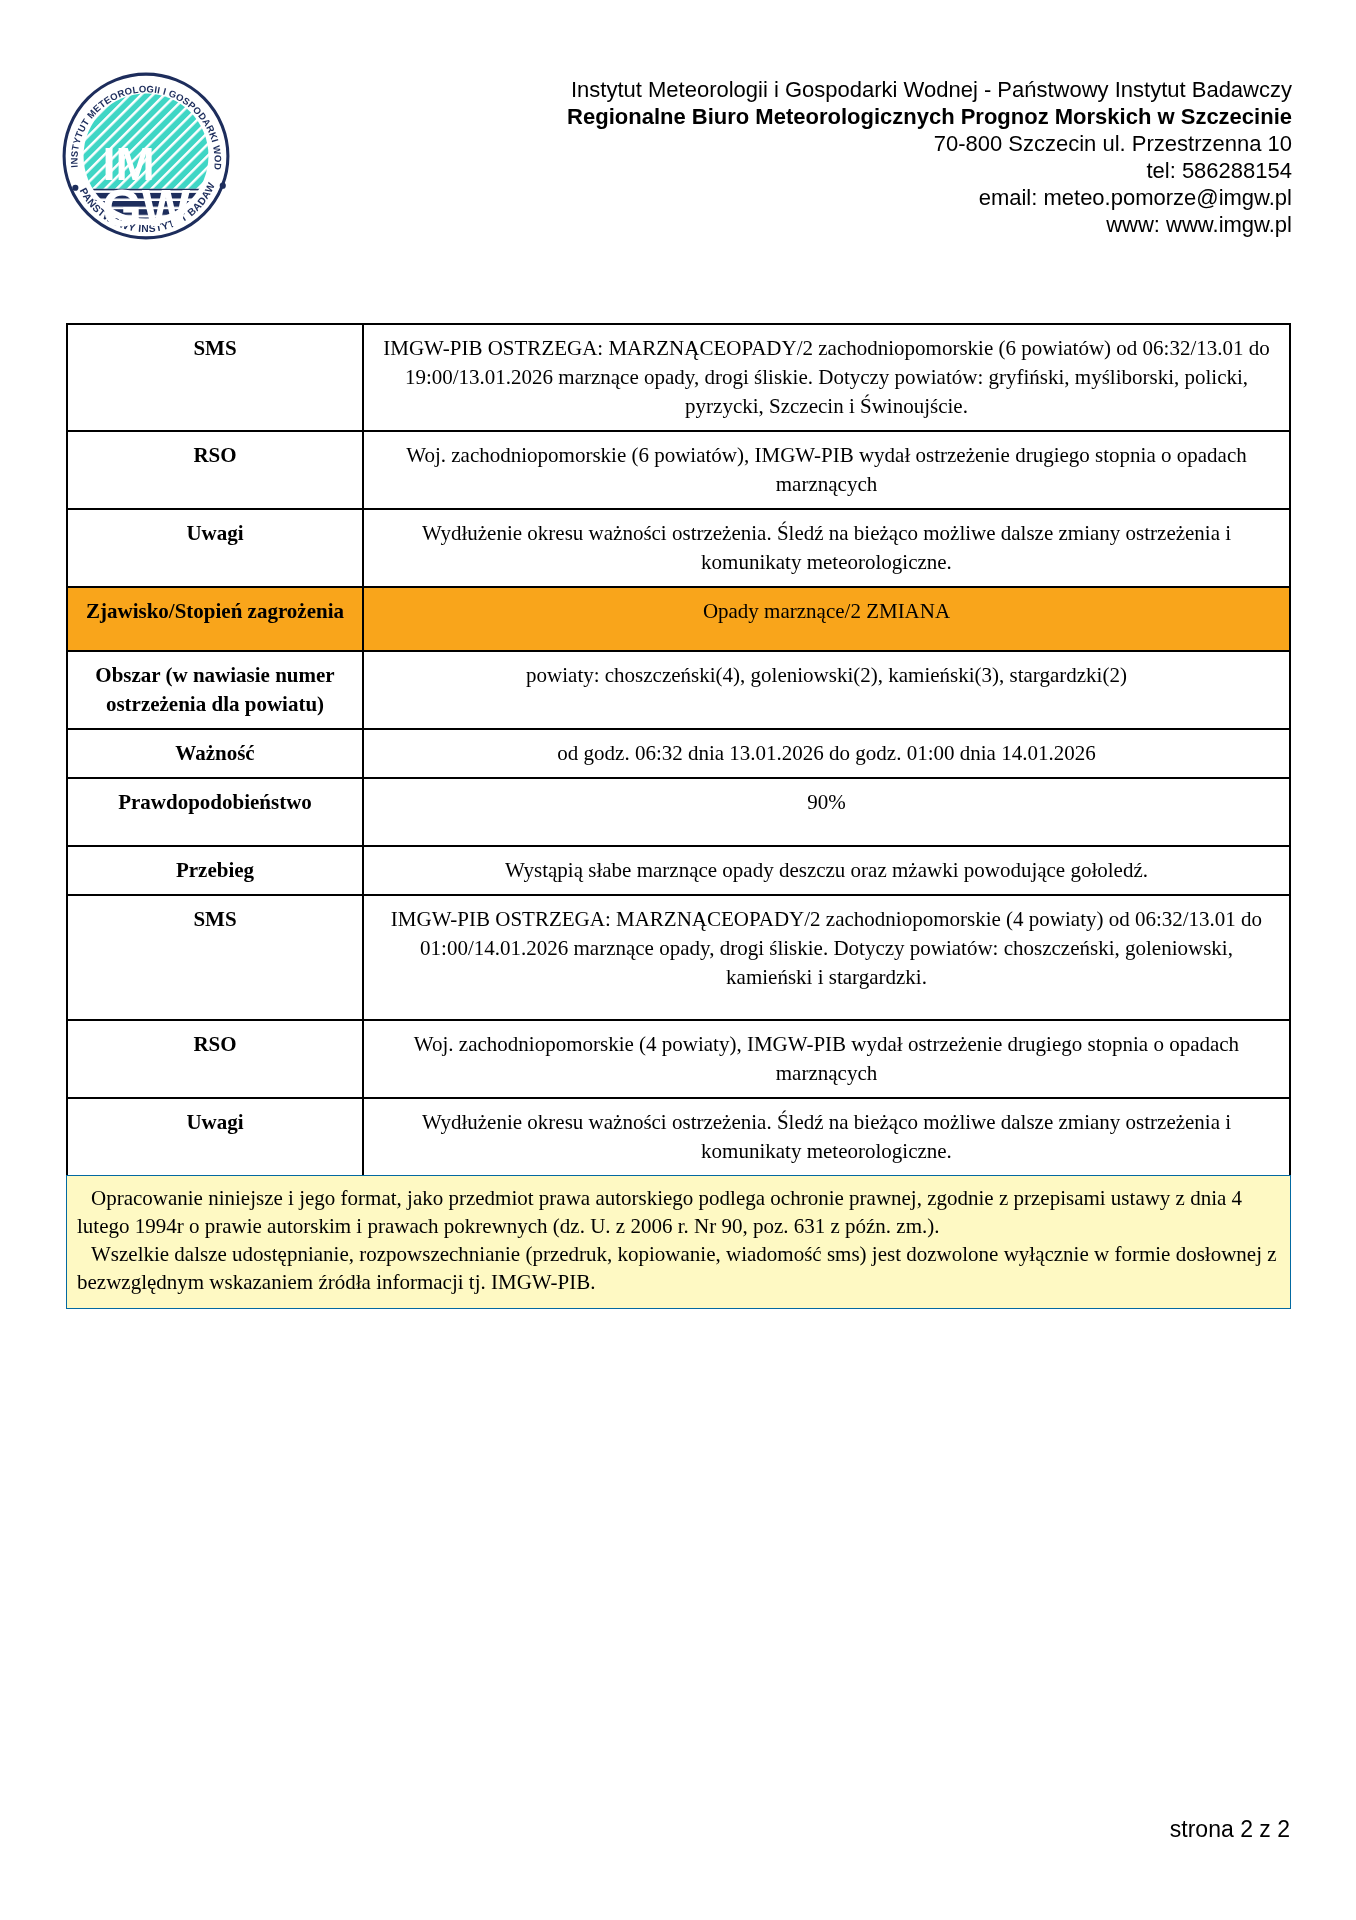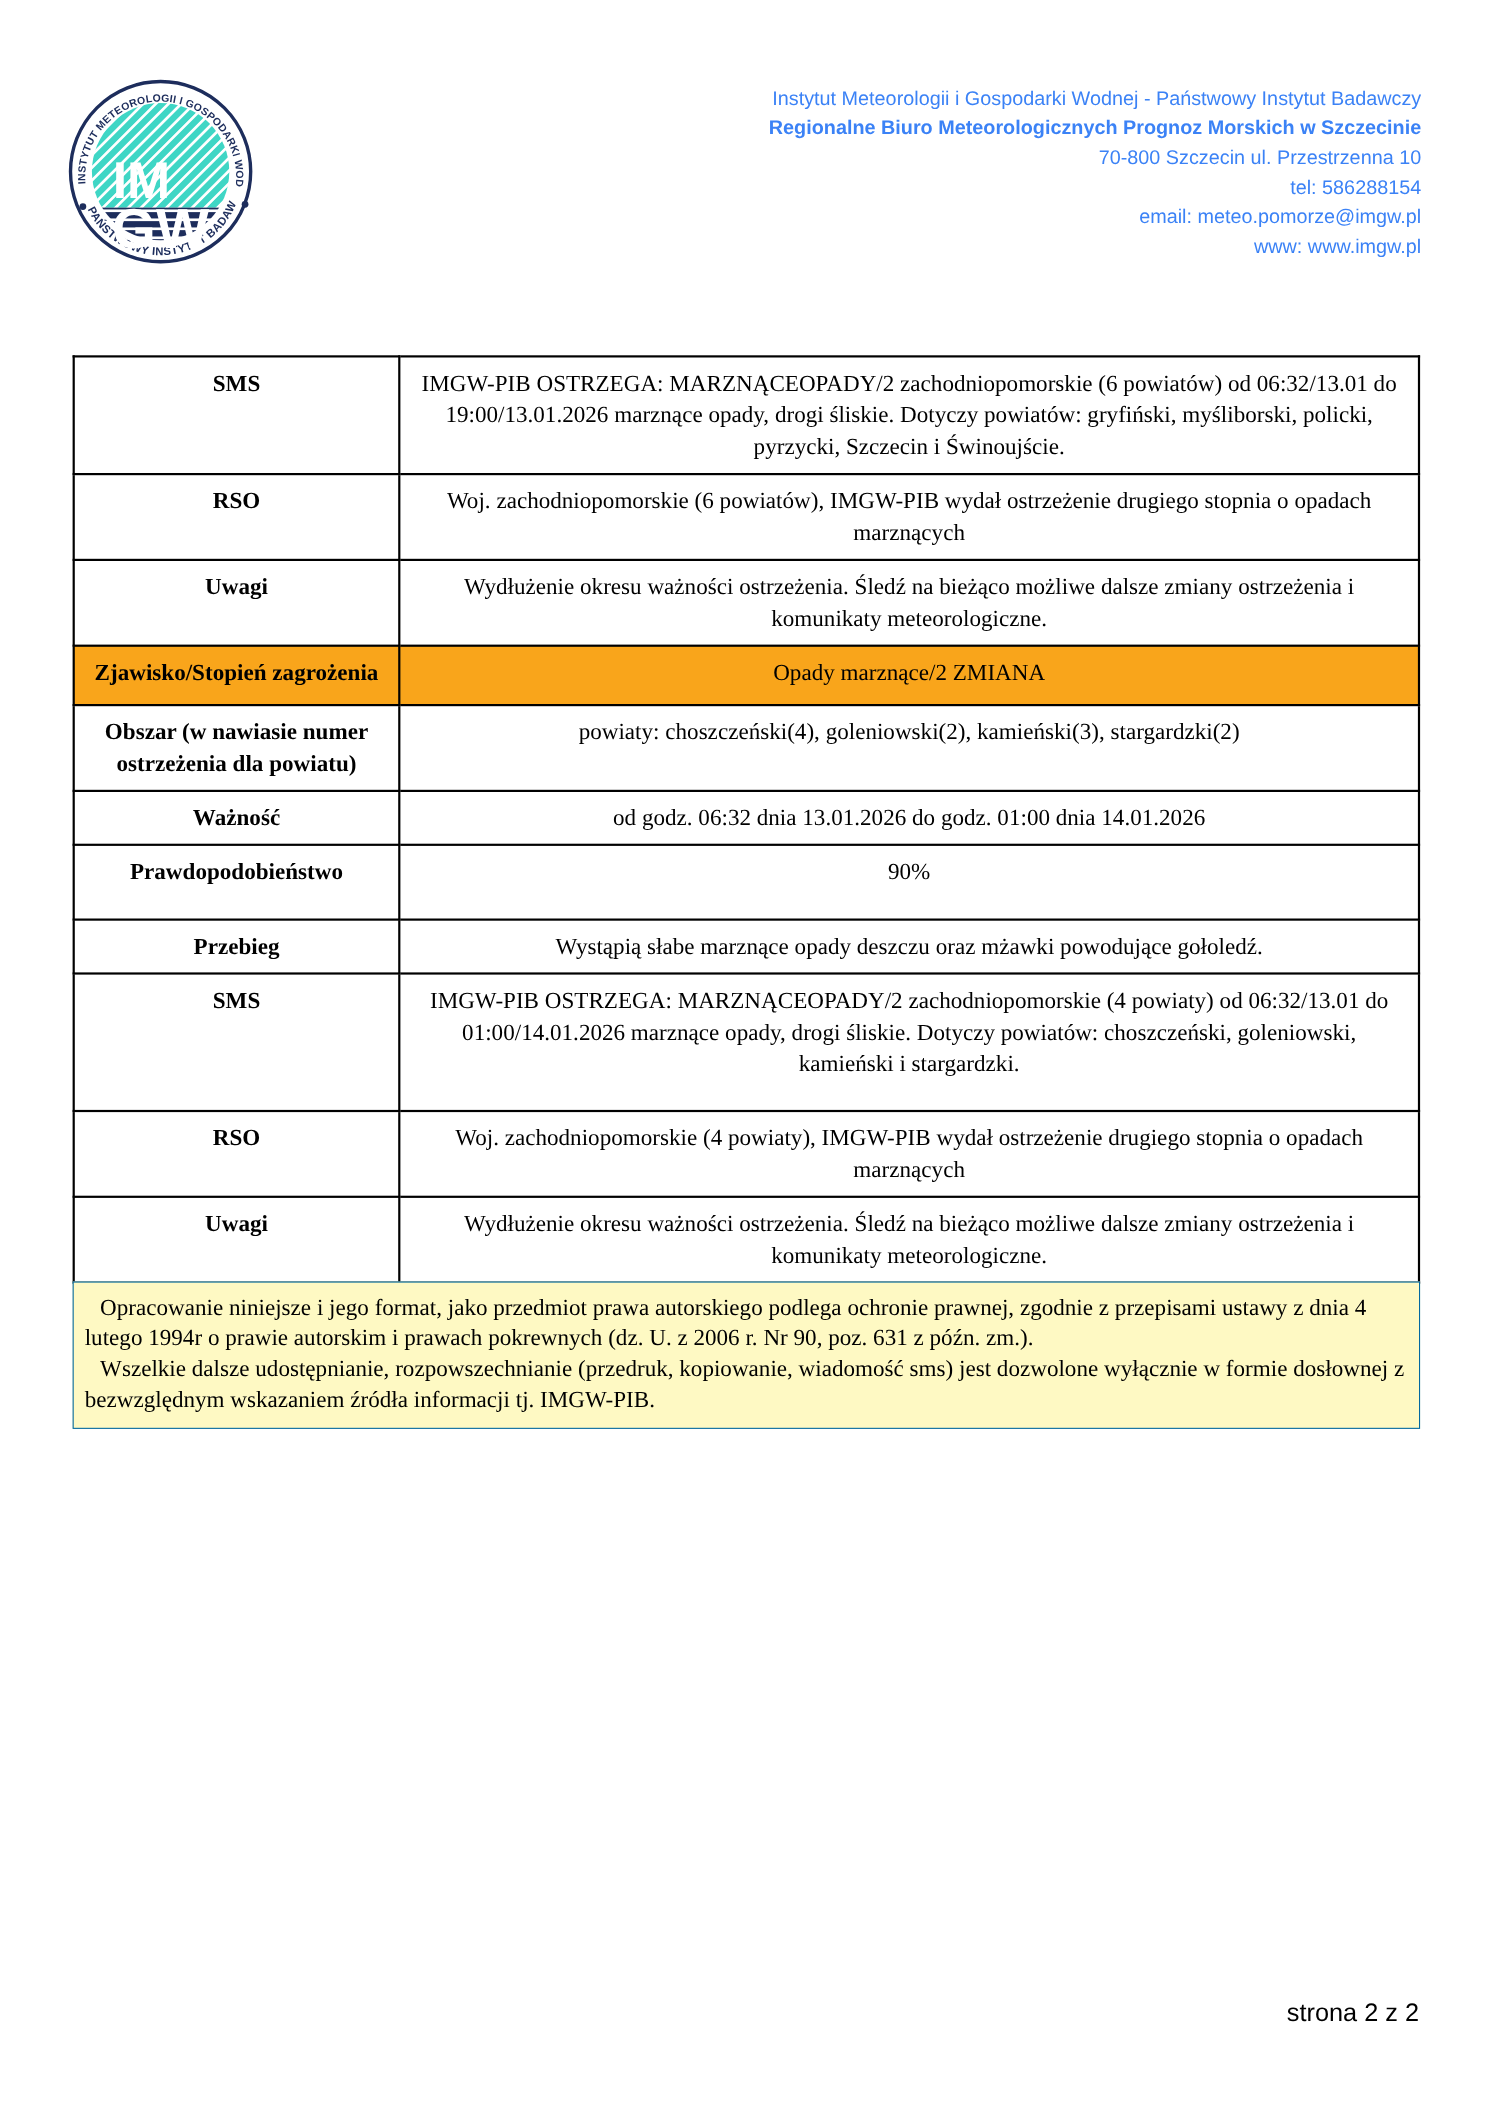--- a/index.html
+++ b/index.html
@@ -4,23 +4,23 @@
 <style>
   html,body { margin:0; padding:0; background:#ffffff; }
   .page {
     position:relative; width:1356px; height:1920px; background:#fff;
     font-family:"Liberation Serif", serif; overflow:hidden;
   }
   
   .logo { position:absolute; left:60px; top:70px; width:172px; height:172px; }
   .header-block {
     position:absolute; top:76px; left:300px; right:64px;
-    text-align:right; color:#3b82f6;
+    text-align:right; color:#000000;
     font-family:"Liberation Sans", sans-serif;
-    font-size:18px; line-height:27px;
+    font-size:22px; line-height:27px;
   }
   .header-block .bold { font-weight:bold; }
   
   .content { position:absolute; left:66px; top:323px; width:1225px; }
   table.warn { width:100%; border-collapse:collapse; table-layout:fixed; }
   table.warn td {
     border:2px solid #000; vertical-align:top;
     padding:9px 13px; font-size:21px; line-height:29px; color:#000;text-align:center;
   }
   table.warn td.lbl { width:268px; font-weight:bold; }
@@ -95,21 +95,21 @@
           <td>IMGW-PIB OSTRZEGA: MARZNĄCEOPADY/2 zachodniopomorskie (6 powiatów) od 06:32/13.01 do 19:00/13.01.2026 marznące opady, drogi śliskie.  Dotyczy powiatów: gryfiński, myśliborski,  policki, pyrzycki, Szczecin i Świnoujście.</td>
         </tr>
         <tr style="height:72px">
           <td class="lbl">RSO</td>
           <td>Woj. zachodniopomorskie (6 powiatów), IMGW-PIB wydał ostrzeżenie drugiego stopnia o opadach marznących</td>
         </tr>
         <tr style="height:74px">
           <td class="lbl">Uwagi</td>
           <td>Wydłużenie okresu ważności  ostrzeżenia. Śledź   na bieżąco możliwe dalsze zmiany ostrzeżenia i komunikaty meteorologiczne.</td>
         </tr>
-        <tr class="highlight" style="height:54px">
+        <tr class="highlight" style="height:64px">
           <td class="lbl">Zjawisko/Stopień zagrożenia</td>
           <td>Opady marznące/2 ZMIANA</td>
         </tr>
         <tr style="height:72px">
           <td class="lbl">Obszar (w nawiasie numer ostrzeżenia dla powiatu)</td>
           <td>powiaty: choszczeński(4), goleniowski(2), kamieński(3), stargardzki(2)</td>
         </tr>
         <tr style="height:48px">
           <td class="lbl">Ważność</td>
           <td>od godz. 06:32 dnia 13.01.2026 do godz. 01:00 dnia 14.01.2026</td>

